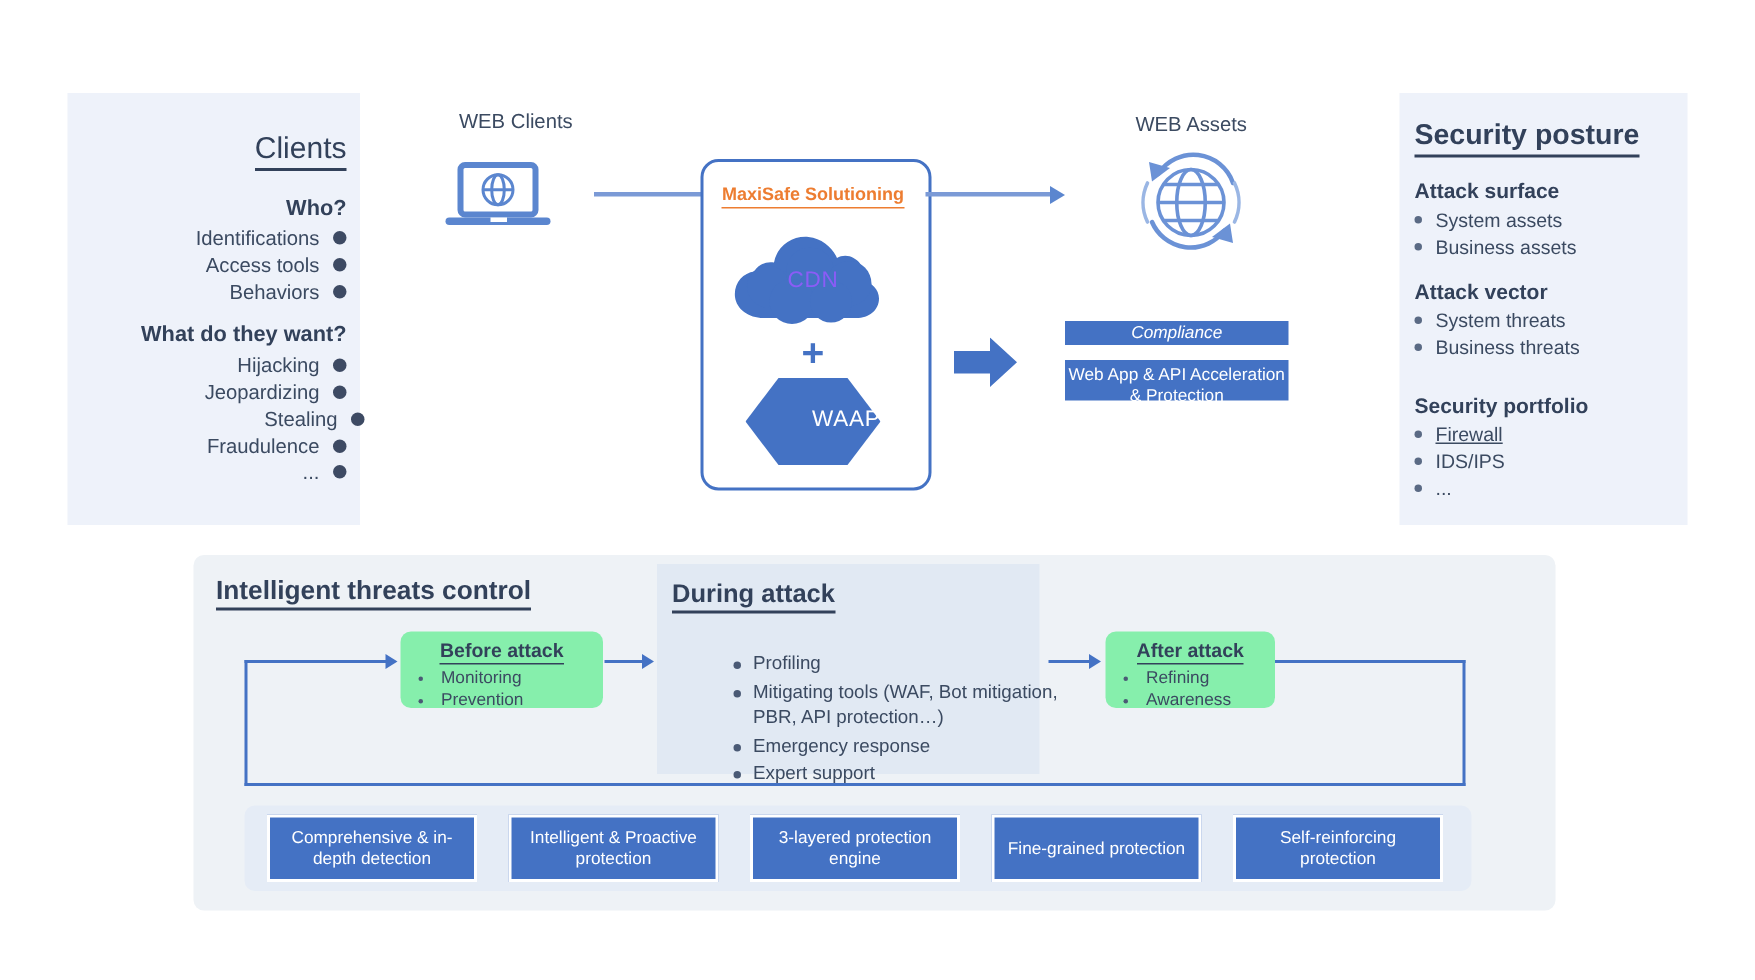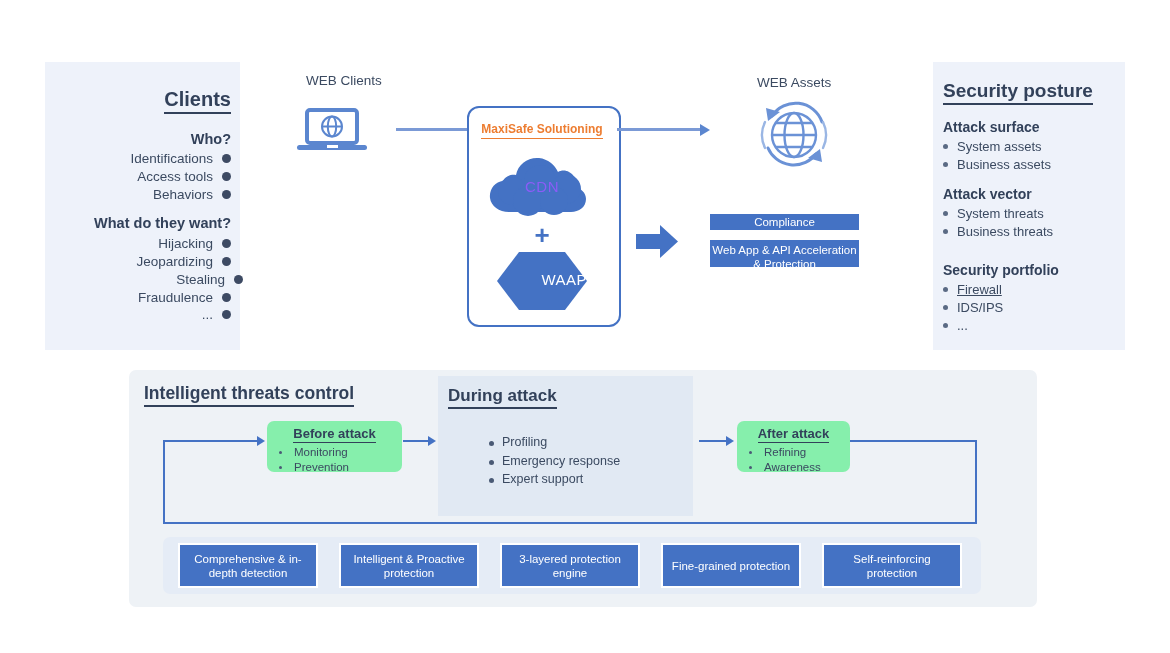--- a/index.html
+++ b/index.html
@@ -7,21 +7,21 @@
     width:1170px;height:653px;position:relative;overflow:hidden;
     font-family:"Liberation Sans", sans-serif;
     color:#2f3c51;
   }
   .panel-bg{position:absolute;background:#eef2fa;}
 
   
   #clients-panel{left:45px;top:62px;width:195px;height:288px;}
   #clients-title{
     position:absolute;left:45px;top:88px;width:186px;
-    text-align:right;font-size:20px;font-weight:bold;color:#32415a;
+    text-align:right;font-size:20px;font-weight:normal;color:#32415a;
   }
   #clients-title span{border-bottom:2px solid #32415a;padding-bottom:2px;}
   .cl-head{
     position:absolute;width:186px;left:45px;text-align:right;
     font-size:14.5px;font-weight:bold;color:#32415a;
   }
   .cl-row{
     position:absolute;left:45px;width:186px;text-align:right;
     font-size:13.5px;color:#3b4a61;white-space:nowrap;
   }
@@ -81,21 +81,21 @@
   }
 
   #globe-assets{position:absolute;left:752px;top:96px;width:84px;height:78px;}
 
   
   .bluebox{
     position:absolute;background:#4472c4;color:#ffffff;text-align:center;
     font-size:11.5px;line-height:14px;
   }
   #box-compliance{left:710px;top:214px;width:149px;height:16px;
-    display:flex;align-items:center;justify-content:center;}
+    display:flex;align-items:center;justify-content:center;font-style:italic;}
   #box-webapp{left:710px;top:240px;width:149px;height:27px;}
   #box-webapp .inner{position:absolute;left:0;top:3px;width:149px;}
 
   
   .thin-arrow-line{position:absolute;height:3px;background:#7b9ad6;}
   .thin-arrow-head{
     position:absolute;width:0;height:0;
     border-top:6px solid transparent;border-bottom:6px solid transparent;
     border-left:10px solid #5b86cf;
   }
@@ -319,20 +319,21 @@
 
 <div class="flow-line" style="left:403px;top:440px;width:26px;height:1.8px;"></div>
 <div class="flow-head" style="left:428px;top:436px;"></div>
 
 <div id="during-panel"></div>
 <div id="during-title">
   <span>During attack</span>
 </div>
 <ul id="during-list">
   <li>Profiling</li>
+  <li>Mitigating tools (WAF, Bot mitigation, PBR, API protection…)</li>
   <li>Emergency response</li>
   <li>Expert support</li>
 </ul>
 
 <div class="flow-line" style="left:699px;top:440px;width:28px;height:1.8px;"></div>
 <div class="flow-head" style="left:726px;top:436px;"></div>
 
 <div class="stage-box" id="after-box">
   <div class="stage-title">
     <span>After attack</span>

